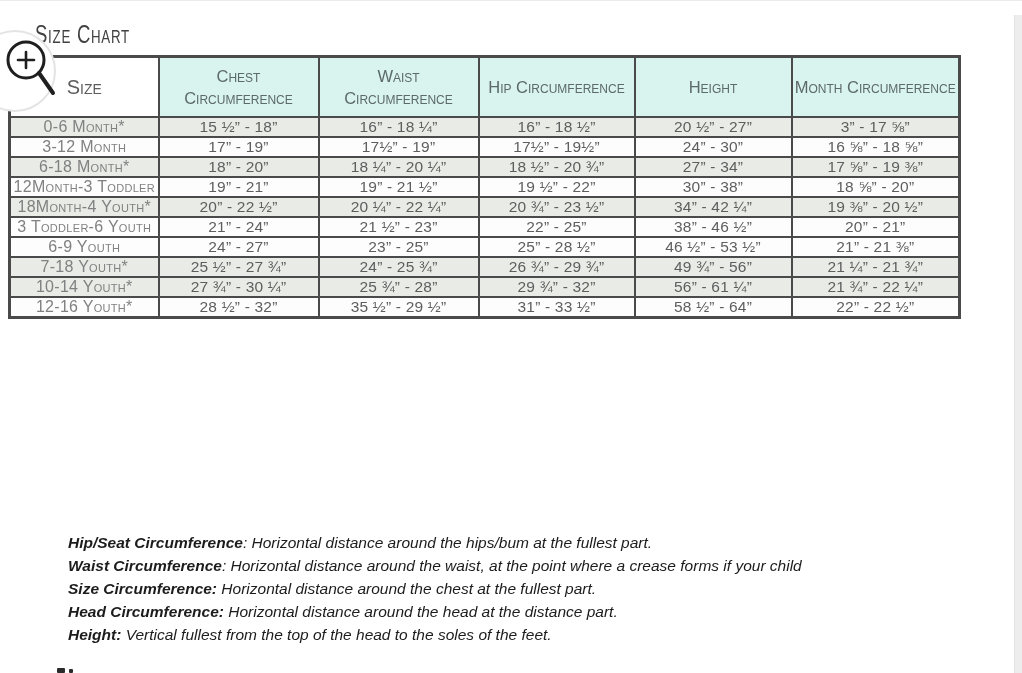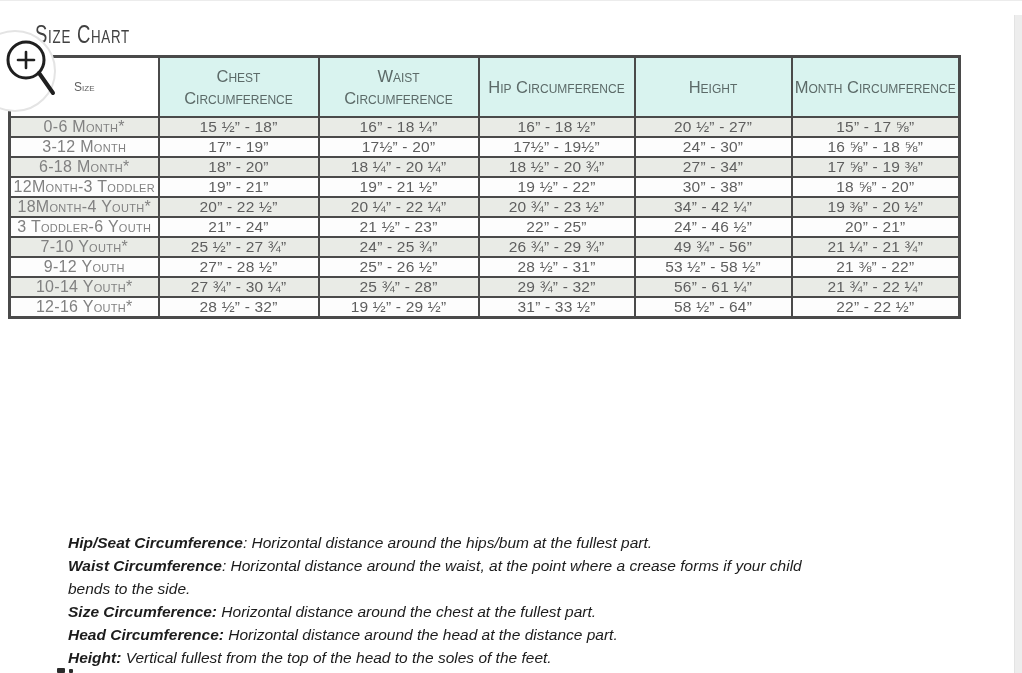--- a/index.html
+++ b/index.html
@@ -50,21 +50,21 @@
     overflow:hidden;white-space:nowrap;
   }
   .size-chart thead th{
     background:var(--header-bg);
     height:58px;
     font-variant:small-caps;font-weight:500;
     font-size:16.5px;line-height:1.35;color:var(--header-text);
     white-space:normal;
   }
   .size-chart thead th.size-col{
-    background:#ffffff;font-size:12px;color:#5d5d5d;
+    background:#ffffff;font-size:20px;color:#5d5d5d;
   }
   .size-chart tbody tr{height:16px;}
   .size-chart tbody tr.shaded{background:var(--row-shade);}
   .size-chart tbody tr.plain{background:var(--row-plain);margin-top:20px;}
   .size-chart tbody td{
     font-size:15.5px;color:var(--value-text);letter-spacing:0.2px;
   }
   .size-chart tbody td.size-label{
     font-variant:small-caps;font-size:16px;font-weight:500;
     color:var(--label-text);letter-spacing:0.3px;
@@ -125,26 +125,26 @@
       <th>Month Circumference</th>
     </tr>
   </thead>
   <tbody>
       <tr class="shaded">
         <td class="size-label">0-6 Month*</td>
         <td>15 ½” - 18”</td>
         <td>16” - 18 ¼”</td>
         <td>16” - 18 ½”</td>
         <td>20 ½” - 27”</td>
-        <td>15” - 17 ⅝”</td>
+        <td>3” - 17 ⅝”</td>
       </tr>
       <tr class="plain">
         <td class="size-label">3-12 Month</td>
         <td>17” - 19”</td>
-        <td>17½” - 20”</td>
+        <td>17½” - 19”</td>
         <td>17½” - 19½”</td>
         <td>24” - 30”</td>
         <td>16 ⅝” - 18 ⅝”</td>
       </tr>
       <tr class="shaded">
         <td class="size-label">6-18 Month*</td>
         <td>18” - 20”</td>
         <td>18 ¼” - 20 ¼”</td>
         <td>18 ½” - 20 ¾”</td>
         <td>27” - 34”</td>
@@ -164,62 +164,61 @@
         <td>20 ¼” - 22 ¼”</td>
         <td>20 ¾” - 23 ½”</td>
         <td>34” - 42 ¼”</td>
         <td>19 ⅜” - 20 ½”</td>
       </tr>
       <tr class="plain">
         <td class="size-label">3 Toddler-6 Youth</td>
         <td>21” - 24”</td>
         <td>21 ½” - 23”</td>
         <td>22” - 25”</td>
-        <td>24” - 46 ½”</td>
+        <td>38” - 46 ½”</td>
         <td>20” - 21”</td>
       </tr>
-      <tr class="shaded">
-        <td class="size-label">7-10 Youth*</td>
+      <tr class="plain">
+        <td class="size-label">6-9 Youth</td>
+        <td>24” - 27”</td>
+        <td>23” - 25”</td>
+        <td>25” - 28 ½”</td>
+        <td>46 ½” - 53 ½”</td>
+        <td>21” - 21 ⅜”</td>
+      </tr>
+      <tr class="shaded">
+        <td class="size-label">7-18 Youth*</td>
         <td>25 ½” - 27 ¾”</td>
         <td>24” - 25 ¾”</td>
         <td>26 ¾” - 29 ¾”</td>
         <td>49 ¾” - 56”</td>
         <td>21 ¼” - 21 ¾”</td>
-      </tr>
-      <tr class="plain">
-        <td class="size-label">9-12 Youth</td>
-        <td>27” - 28 ½”</td>
-        <td>25” - 26 ½”</td>
-        <td>28 ½” - 31”</td>
-        <td>53 ½” - 58 ½”</td>
-        <td>21 ⅜” - 22”</td>
       </tr>
       <tr class="shaded">
         <td class="size-label">10-14 Youth*</td>
         <td>27 ¾” - 30 ¼”</td>
         <td>25 ¾” - 28”</td>
         <td>29 ¾” - 32”</td>
         <td>56” - 61 ¼”</td>
         <td>21 ¾” - 22 ¼”</td>
       </tr>
       <tr class="plain">
         <td class="size-label">12-16 Youth*</td>
         <td>28 ½” - 32”</td>
-        <td>19 ½” - 29 ½”</td>
+        <td>35 ½” - 29 ½”</td>
         <td>31” - 33 ½”</td>
         <td>58 ½” - 64”</td>
         <td>22” - 22 ½”</td>
       </tr>
     </tbody>
 </table>
 
 <div class="notes">
   <div><span class="term">Hip/Seat Circumference</span><span>: Horizontal distance around the hips/bum at the fullest part.</span></div>
   <div><span class="term">Waist Circumference</span><span>: Horizontal distance around the waist, at the point where a crease forms if your child</span>
-    <div>bends to the side.</div>
   </div>
   <div><span class="term">Size Circumference:</span><span> Horizontal distance around the chest at the fullest part.</span></div>
   <div><span class="term">Head Circumference:</span><span> Horizontal distance around the head at the distance part.</span></div>
   <div><span class="term">Height:</span><span> Vertical fullest from the top of the head to the soles of the feet.</span></div>
 </div>
 
 <div class="page-edge-strip"></div>
 
 <div class="cropped-fragment"><i class="a"></i><i class="b"></i></div>
 

